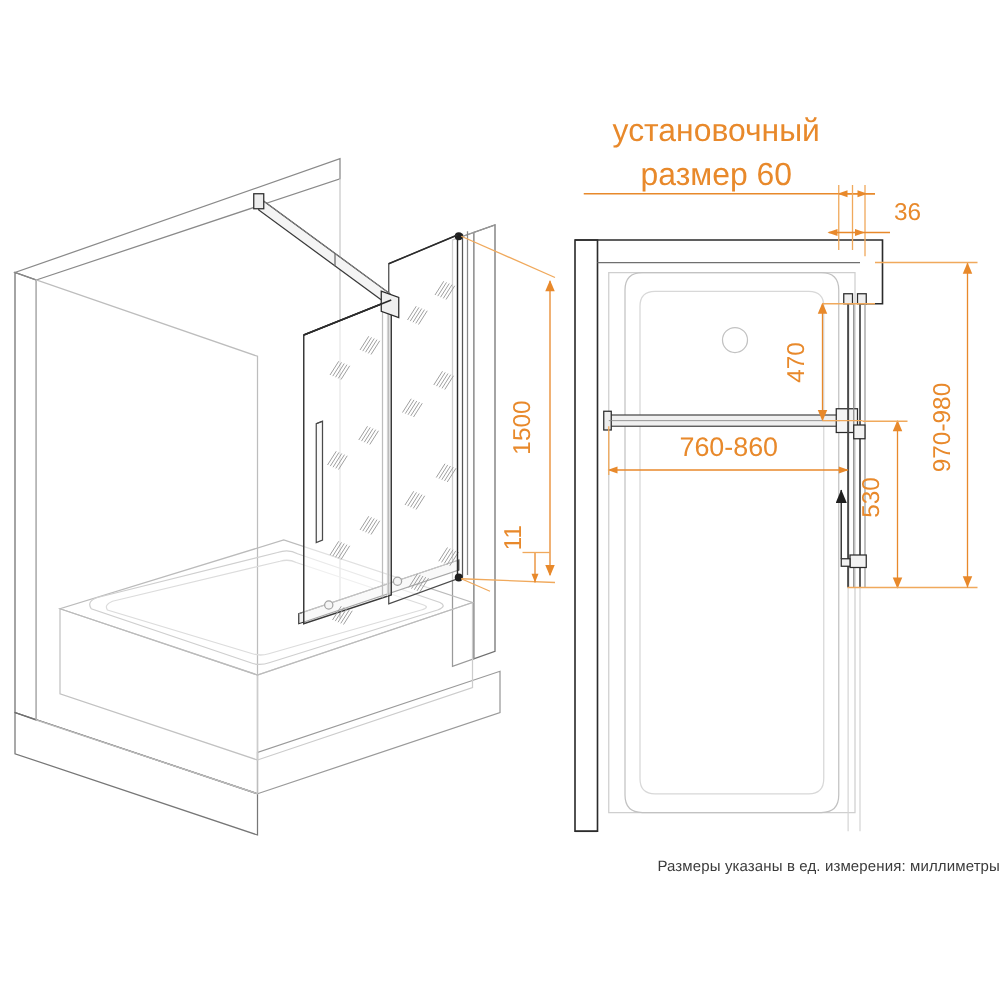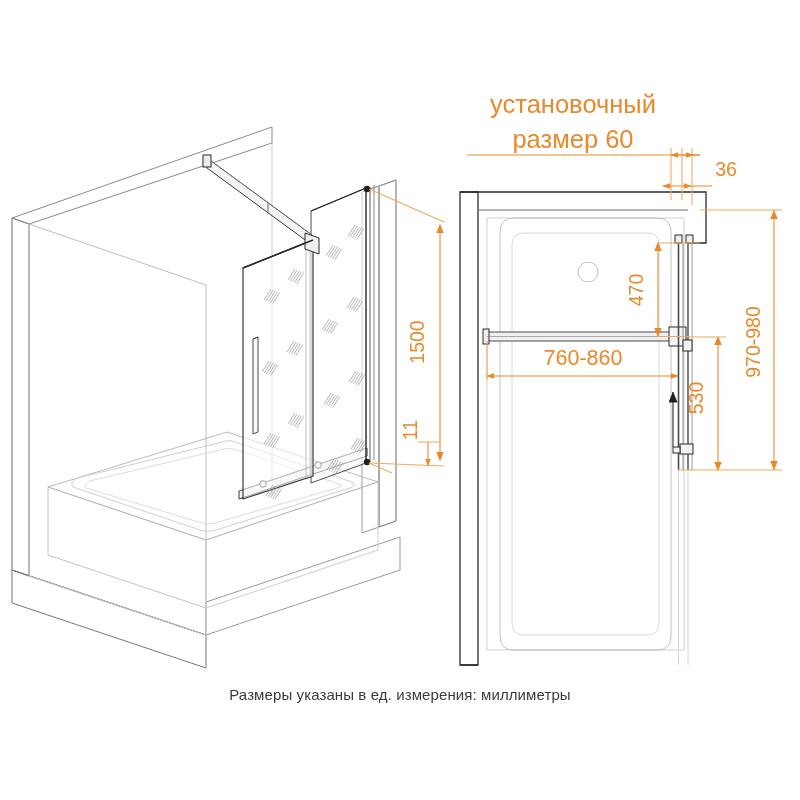--- a/index.html
+++ b/index.html
@@ -1,21 +1,21 @@
 <!DOCTYPE html>
 <html><head>
 <meta charset="utf-8">
 <style>
   html,body{margin:0;padding:0;background:#ffffff;}
   body{width:800px;height:800px;overflow:hidden;
        font-family:"Liberation Sans","DejaVu Sans",sans-serif;}
   #stage{position:relative;width:800px;height:800px;background:#fff;}
   svg#drawing{position:absolute;left:0;top:0;width:800px;height:800px;display:block;}
-  .cap{position:absolute;width:100%;text-align:center;top:686px;left:0;
-       font-size:15px;color:#3b3b3b;letter-spacing:.1px;}
+  .cap{position:absolute;width:100%;text-align:right;top:686px;left:0;
+       font-size:12px;color:#3b3b3b;letter-spacing:.1px;}
 </style>
 </head>
 <body>
 
 <div id="stage">
 
 <svg id="drawing" viewBox="0 0 800 800">
   <defs>
     <marker id="arrHeadR" markerWidth="9" markerHeight="7" refX="8.6" refY="3.5" orient="auto" markerUnits="userSpaceOnUse">
       <path d="M0,0 L9,3.5 L0,7 Z" fill="#E8892B"></path>

